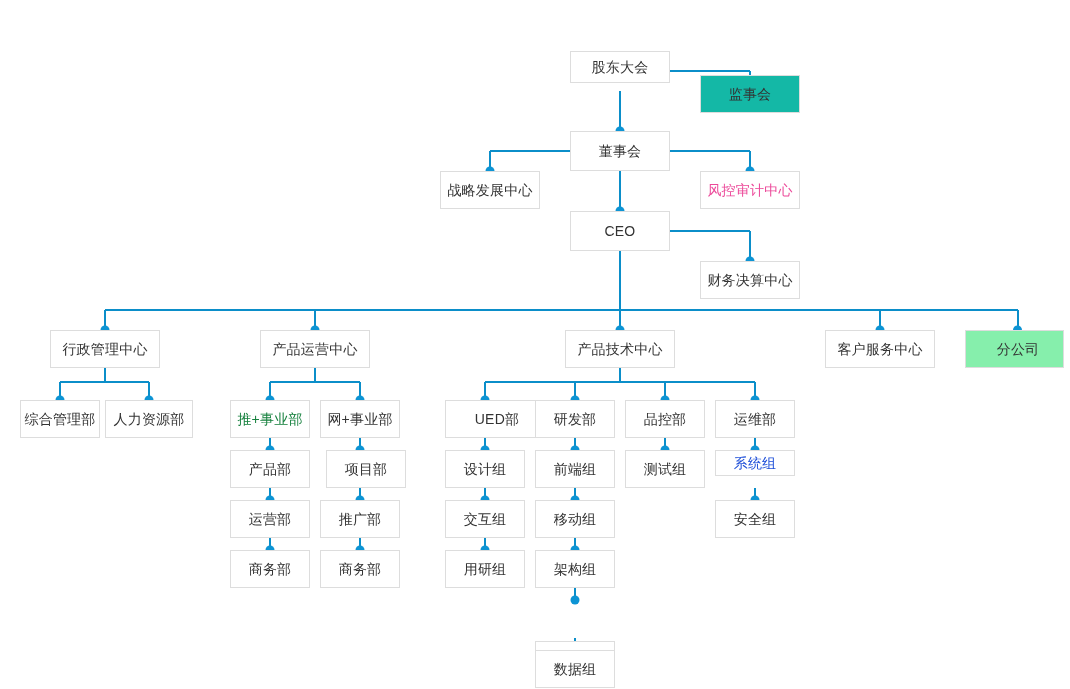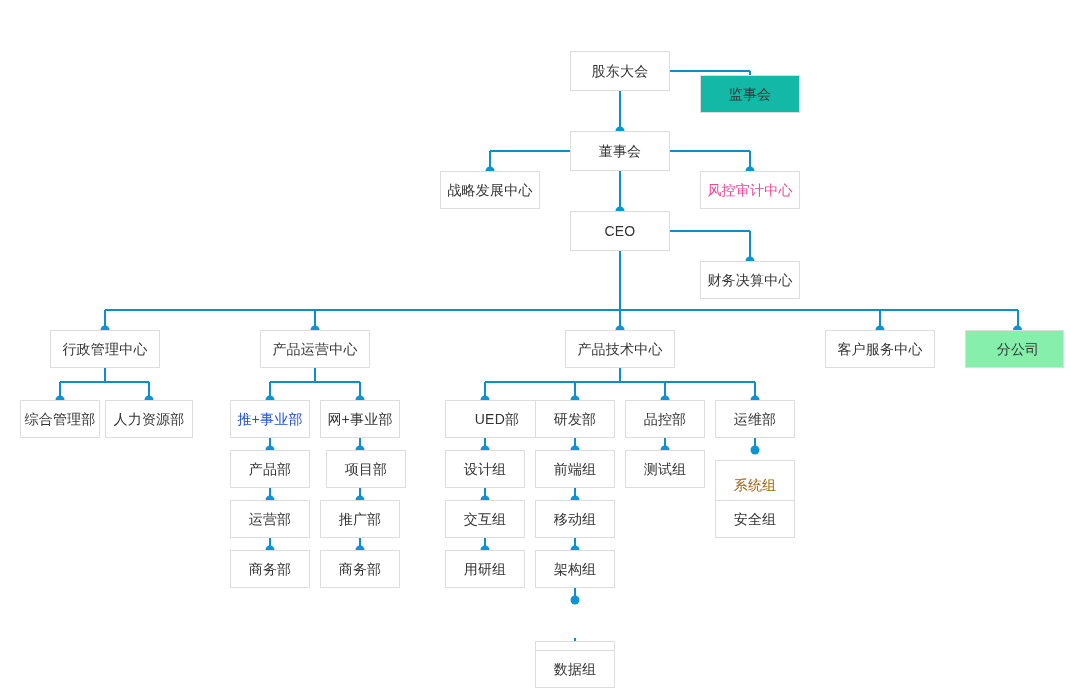--- a/index.html
+++ b/index.html
@@ -131,21 +131,21 @@
       <circle cx="105" cy="330" r="4.5" fill="#0d94d4"></circle>
       <line x1="315" y1="310" x2="315" y2="330" stroke="#0b8ec9" stroke-width="2" shape-rendering="crispEdges"></line>
       <circle cx="315" cy="330" r="4.5" fill="#0d94d4"></circle>
       <line x1="620" y1="310" x2="620" y2="330" stroke="#0b8ec9" stroke-width="2" shape-rendering="crispEdges"></line>
       <circle cx="620" cy="330" r="4.5" fill="#0d94d4"></circle>
       <line x1="880" y1="310" x2="880" y2="330" stroke="#0b8ec9" stroke-width="2" shape-rendering="crispEdges"></line>
       <circle cx="880" cy="330" r="4.5" fill="#0d94d4"></circle>
       <line x1="1017.5" y1="310" x2="1017.5" y2="330" stroke="#0b8ec9" stroke-width="2" shape-rendering="crispEdges"></line>
       <circle cx="1017.5" cy="330" r="4.5" fill="#0d94d4"></circle>
     </svg>
-<div class="node" style="left: 570px; top: 51px; width: 100px; height: 40px; border-color: rgb(221, 221, 221); background: rgb(255, 255, 255); color: rgb(51, 51, 51);">
+<div class="node" style="left: 570px; top: 51px; width: 100px; height: 32px; border-color: rgb(221, 221, 221); background: rgb(255, 255, 255); color: rgb(51, 51, 51);">
       <span class="node-label">股东大会</span>
     </div>
     <div class="node" style="left: 700px; top: 75px; width: 100px; height: 38px; border-color: rgb(221, 221, 221); background: #14b8a6; color: rgb(51, 51, 51);">
       <span class="node-label">监事会</span>
     </div>
     <div class="node" style="left: 570px; top: 131px; width: 100px; height: 40px; border-color: rgb(221, 221, 221); background: rgb(255, 255, 255); color: rgb(51, 51, 51);">
       <span class="node-label">董事会</span>
     </div>
     <div class="node" style="left: 440px; top: 171px; width: 100px; height: 38px; border-color: rgb(221, 221, 221); background: rgb(255, 255, 255); color: rgb(51, 51, 51);">
       <span class="node-label">战略发展中心</span>
@@ -173,21 +173,21 @@
     </div>
     <div class="node" style="left: 965px; top: 330px; width: 99px; height: 38px; border-color: rgb(221, 221, 221); background: #86efac; color: rgb(51, 51, 51); padding-left: 7px;">
       <span class="node-label">分公司</span>
     </div>
     <div class="node" style="left: 20px; top: 400px; width: 80px; height: 38px; border-color: rgb(221, 221, 221); background: rgb(255, 255, 255); color: rgb(51, 51, 51);">
       <span class="node-label">综合管理部</span>
     </div>
     <div class="node" style="left: 105px; top: 400px; width: 88px; height: 38px; border-color: rgb(221, 221, 221); background: rgb(255, 255, 255); color: rgb(51, 51, 51);">
       <span class="node-label">人力资源部</span>
     </div>
-    <div class="node" style="left: 230px; top: 400px; width: 80px; height: 38px; border-color: rgb(221, 221, 221); background: rgb(255, 255, 255); color: #1d4ed8; align-items: center;">
+    <div class="node" style="left: 230px; top: 400px; width: 80px; height: 38px; border-color: rgb(221, 221, 221); background: rgb(255, 255, 255); color: #15803d; align-items: center;">
       <span class="node-label">推+事业部</span>
     </div>
     <div class="node" style="left: 320px; top: 400px; width: 80px; height: 38px; border-color: rgb(221, 221, 221); background: rgb(255, 255, 255); color: rgb(51, 51, 51);">
       <span class="node-label">网+事业部</span>
     </div>
     <div class="node" style="left: 230px; top: 450px; width: 80px; height: 38px; border-color: rgb(221, 221, 221); background: rgb(255, 255, 255); color: rgb(51, 51, 51);">
       <span class="node-label">产品部</span>
     </div>
     <div class="node" style="left: 320px; top: 450px; width: 80px; height: 38px; border-color: rgb(221, 221, 221); background: rgb(255, 255, 255); color: rgb(51, 51, 51); margin-left: 6px;">
       <span class="node-label">项目部</span>
@@ -218,21 +218,21 @@
     </div>
     <div class="node" style="left: 445px; top: 450px; width: 80px; height: 38px; border-color: rgb(221, 221, 221); background: rgb(255, 255, 255); color: rgb(51, 51, 51);">
       <span class="node-label">设计组</span>
     </div>
     <div class="node" style="left: 535px; top: 450px; width: 80px; height: 38px; border-color: rgb(221, 221, 221); background: rgb(255, 255, 255); color: rgb(51, 51, 51);">
       <span class="node-label">前端组</span>
     </div>
     <div class="node" style="left: 625px; top: 450px; width: 80px; height: 38px; border-color: rgb(221, 221, 221); background: rgb(255, 255, 255); color: rgb(51, 51, 51);">
       <span class="node-label">测试组</span>
     </div>
-    <div class="node" style="left: 715px; top: 460px; width: 80px; height: 50px; border-color: rgb(221, 221, 221); background: rgb(255, 255, 255); color: #a16207;">
+    <div class="node" style="left: 715px; top: 450px; width: 80px; height: 26px; border-color: rgb(221, 221, 221); background: rgb(255, 255, 255); color: #1d4ed8;">
       <span class="node-label">系统组</span>
     </div>
     <div class="node" style="left: 445px; top: 500px; width: 80px; height: 38px; border-color: rgb(221, 221, 221); background: rgb(255, 255, 255); color: rgb(51, 51, 51);">
       <span class="node-label">交互组</span>
     </div>
     <div class="node" style="left: 535px; top: 500px; width: 80px; height: 38px; border-color: rgb(221, 221, 221); background: rgb(255, 255, 255); color: rgb(51, 51, 51);">
       <span class="node-label">移动组</span>
     </div>
     <div class="node" style="left: 715px; top: 500px; width: 80px; height: 38px; border-color: rgb(221, 221, 221); background: rgb(255, 255, 255); color: rgb(51, 51, 51);">
       <span class="node-label">安全组</span>

